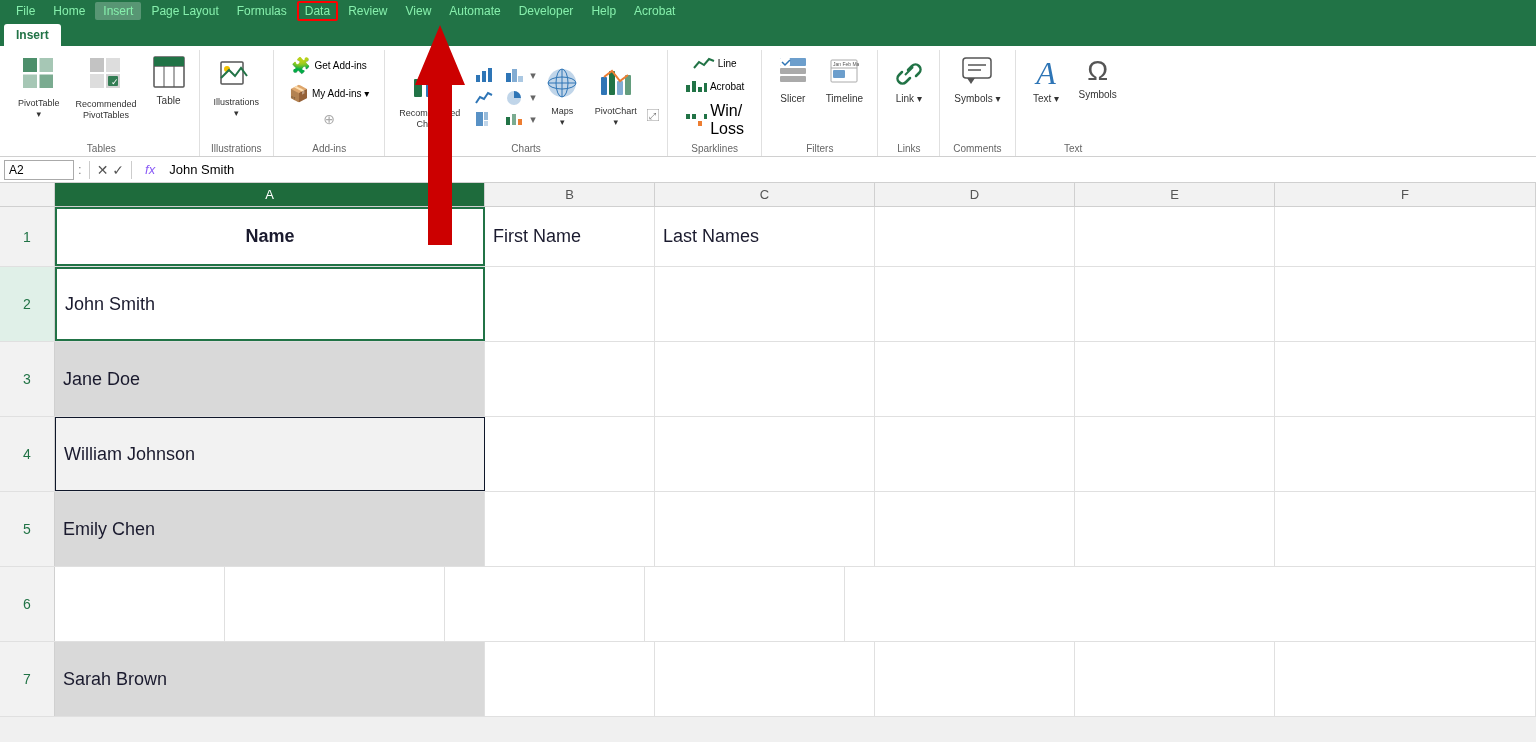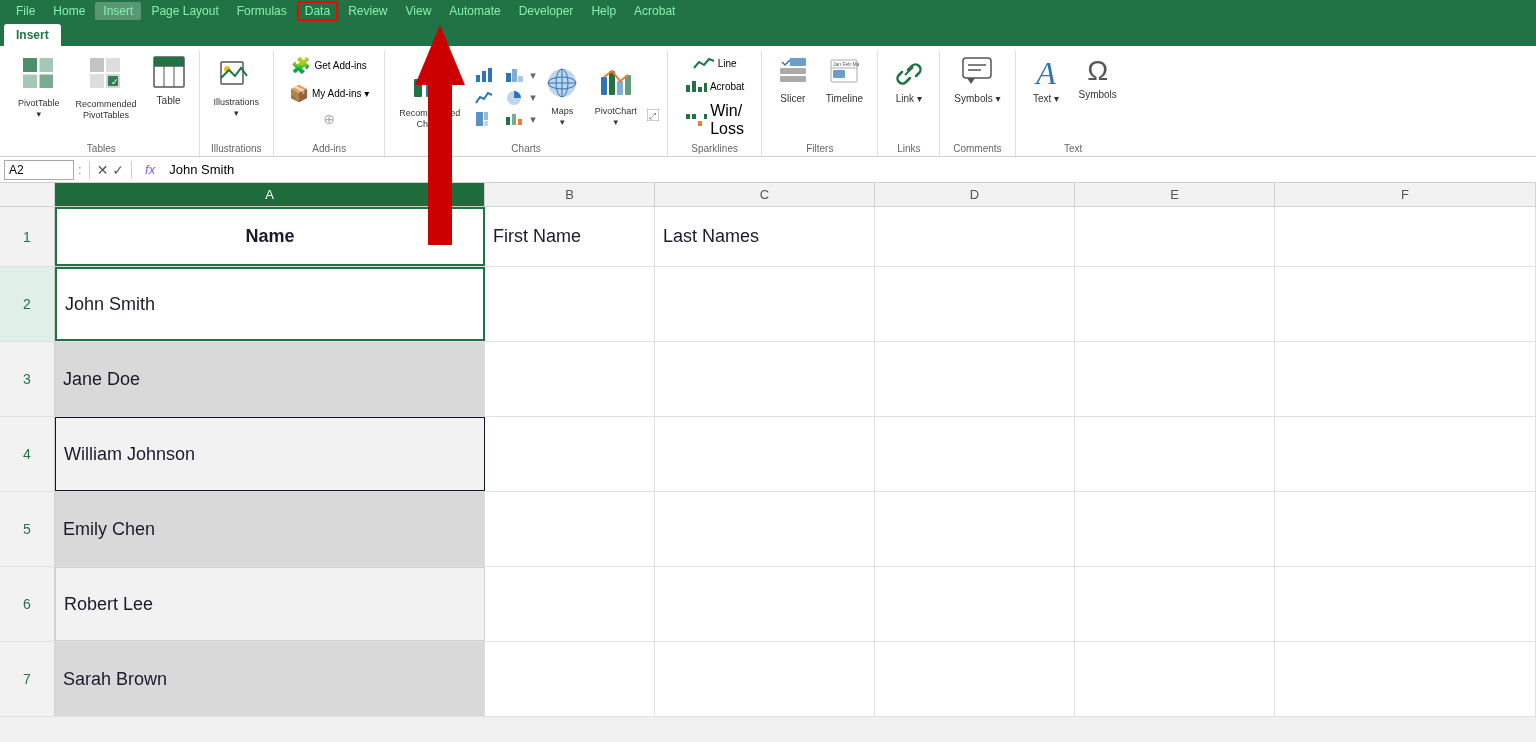--- a/index.html
+++ b/index.html
@@ -662,21 +662,20 @@
       <div class="cell col-a" style="background:#d9d9d9;">Emily Chen</div>
       <div class="cell col-b"></div>
       <div class="cell col-c"></div>
       <div class="cell col-d"></div>
       <div class="cell col-e"></div>
       <div class="cell col-f"></div>
     </div>
 
     <div class="spreadsheet-row row-odd" style="height:75px;">
       <div class="row-num" style="color:#217346;">6</div>
-      <div class="cell col-a selected-col-a" style="border:1px solid #d0d0d0; background:#f2f2f2;">Robert Lee</div>
       <div class="cell col-b"></div>
       <div class="cell col-c"></div>
       <div class="cell col-d"></div>
       <div class="cell col-e"></div>
       <div class="cell col-f"></div>
     </div>
 
     <div class="spreadsheet-row row-even" style="height:75px;">
       <div class="row-num" style="color:#217346;">7</div>
       <div class="cell col-a" style="background:#d9d9d9;">Sarah Brown</div>

